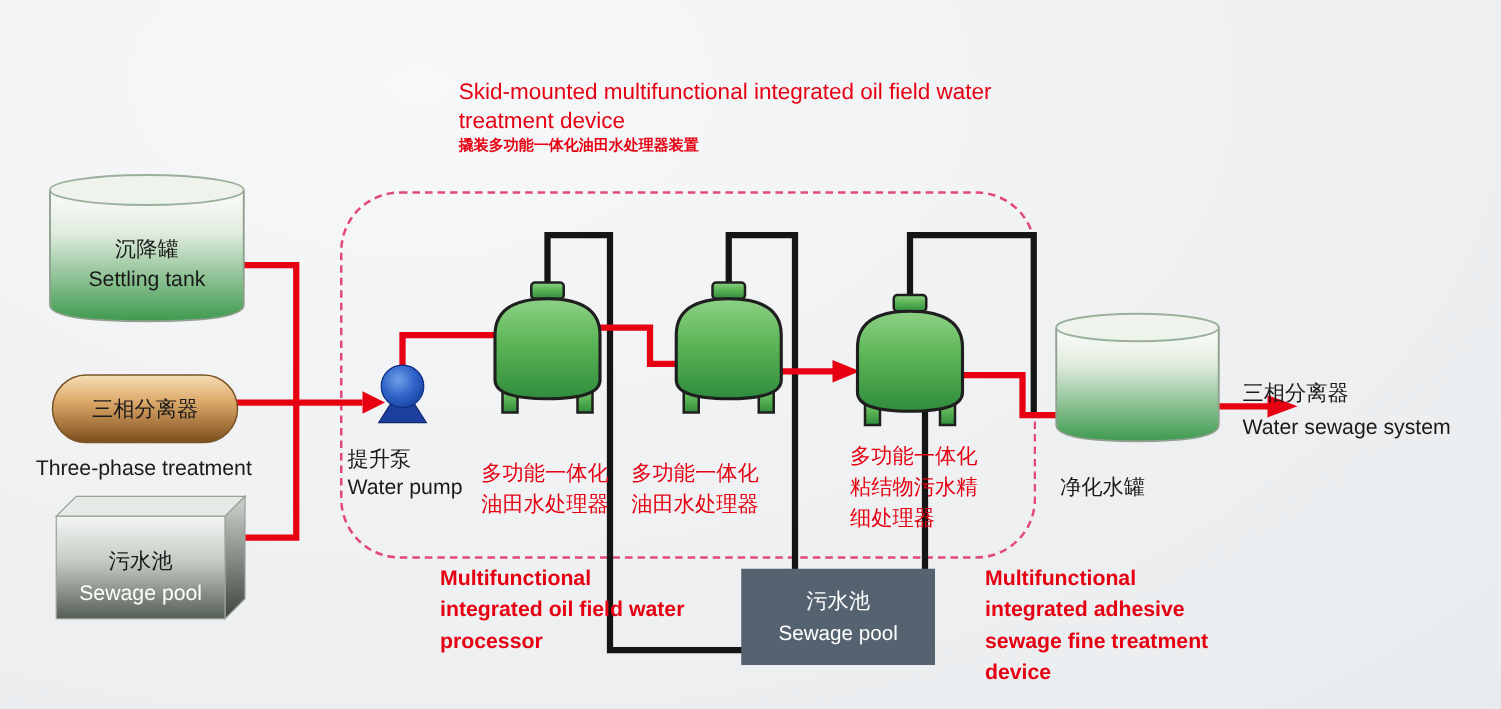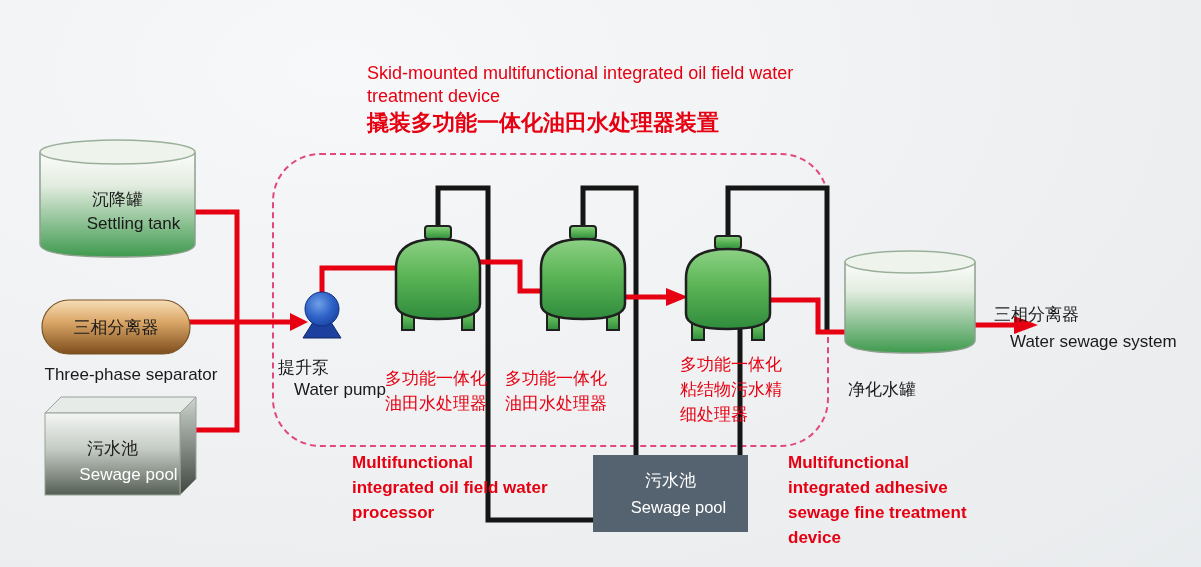--- a/index.html
+++ b/index.html
@@ -4,25 +4,25 @@
 <style>
   html,body{margin:0;padding:0;background:#dfe2e4;}
   .canvas{
     position:relative;width:1201px;height:567px;overflow:hidden;
     font-family:"Liberation Sans",sans-serif;
     background:radial-gradient(130% 160% at 28% 12%, #f7f8f9 0%, #eef0f2 45%, #e5e8ea 100%);
   }
   .abs{position:absolute;}
   .preline{white-space:pre-line;}
   .zh{font-size:17px;color:#1a1a1a;line-height:24px;}
-  .en{font-size:17px;color:#1a1a1a;line-height:22px;padding-left:16px;}
+  .en{font-size:17px;color:#1a1a1a;line-height:22px;}
   .zh-red{font-size:17px;line-height:25px;color:var(--accent-red,#e60012);}
   .en-red{font-size:17px;line-height:25px;color:var(--accent-red,#e60012);font-weight:bold;}
   .title-en{font-size:18px;line-height:23px;font-weight:500;color:var(--accent-red,#e60012);}
-  .title-zh{font-size:22px;font-weight:bold;color:var(--accent-red,#e60012);}
+  .title-zh{font-size:12px;font-weight:bold;color:var(--accent-red,#e60012);}
   .center{text-align:center;}
   .boundary{
     position:absolute;left:272px;top:153px;width:553px;height:290px;
     border:2px dashed var(--boundary-pink,#e2487e);border-radius:48px;
   }
   .pool-bottom{
     position:absolute;left:593px;top:455px;width:155px;height:77px;
     background:var(--pool-dark,#55626f);
     display:flex;flex-direction:column;align-items:center;justify-content:center;gap:3px;
   }
@@ -147,21 +147,21 @@
   </div>
 
   <div class="abs title-en preline" style="left:367px;top:62px;width:600px;">Skid-mounted multifunctional integrated oil field water
 treatment device</div>
   <div class="abs title-zh" style="left:367px;top:108px;width:600px;">撬装多功能一体化油田水处理器装置</div>
 
   <div class="abs zh center" style="left:40px;top:188px;width:155px;">沉降罐</div>
   <div class="abs en center" style="left:40px;top:213px;width:155px;">Settling tank</div>
 
   <div class="abs zh center" style="left:42px;top:316px;width:148px;">三相分离器</div>
-  <div class="abs en center" style="left:0px;top:364px;width:230px;">Three-phase separator</div>
+  <div class="abs en center" style="left:0px;top:364px;width:230px;">Three-phase treatment</div>
 
   <div class="abs zh center" style="left:45px;top:437px;width:135px;">污水池</div>
   <div class="abs en center" style="left:45px;top:464px;width:135px;color:#ffffff;">Sewage pool</div>
 
   <div class="abs zh" style="left:278px;top:356px;">提升泵</div>
   <div class="abs en" style="left:278px;top:379px;">Water pump</div>
 
   <div class="abs zh-red preline" style="left:385px;top:366px;width:130px;">多功能一体化
 油田水处理器</div>
   <div class="abs zh-red preline" style="left:505px;top:366px;width:130px;">多功能一体化

